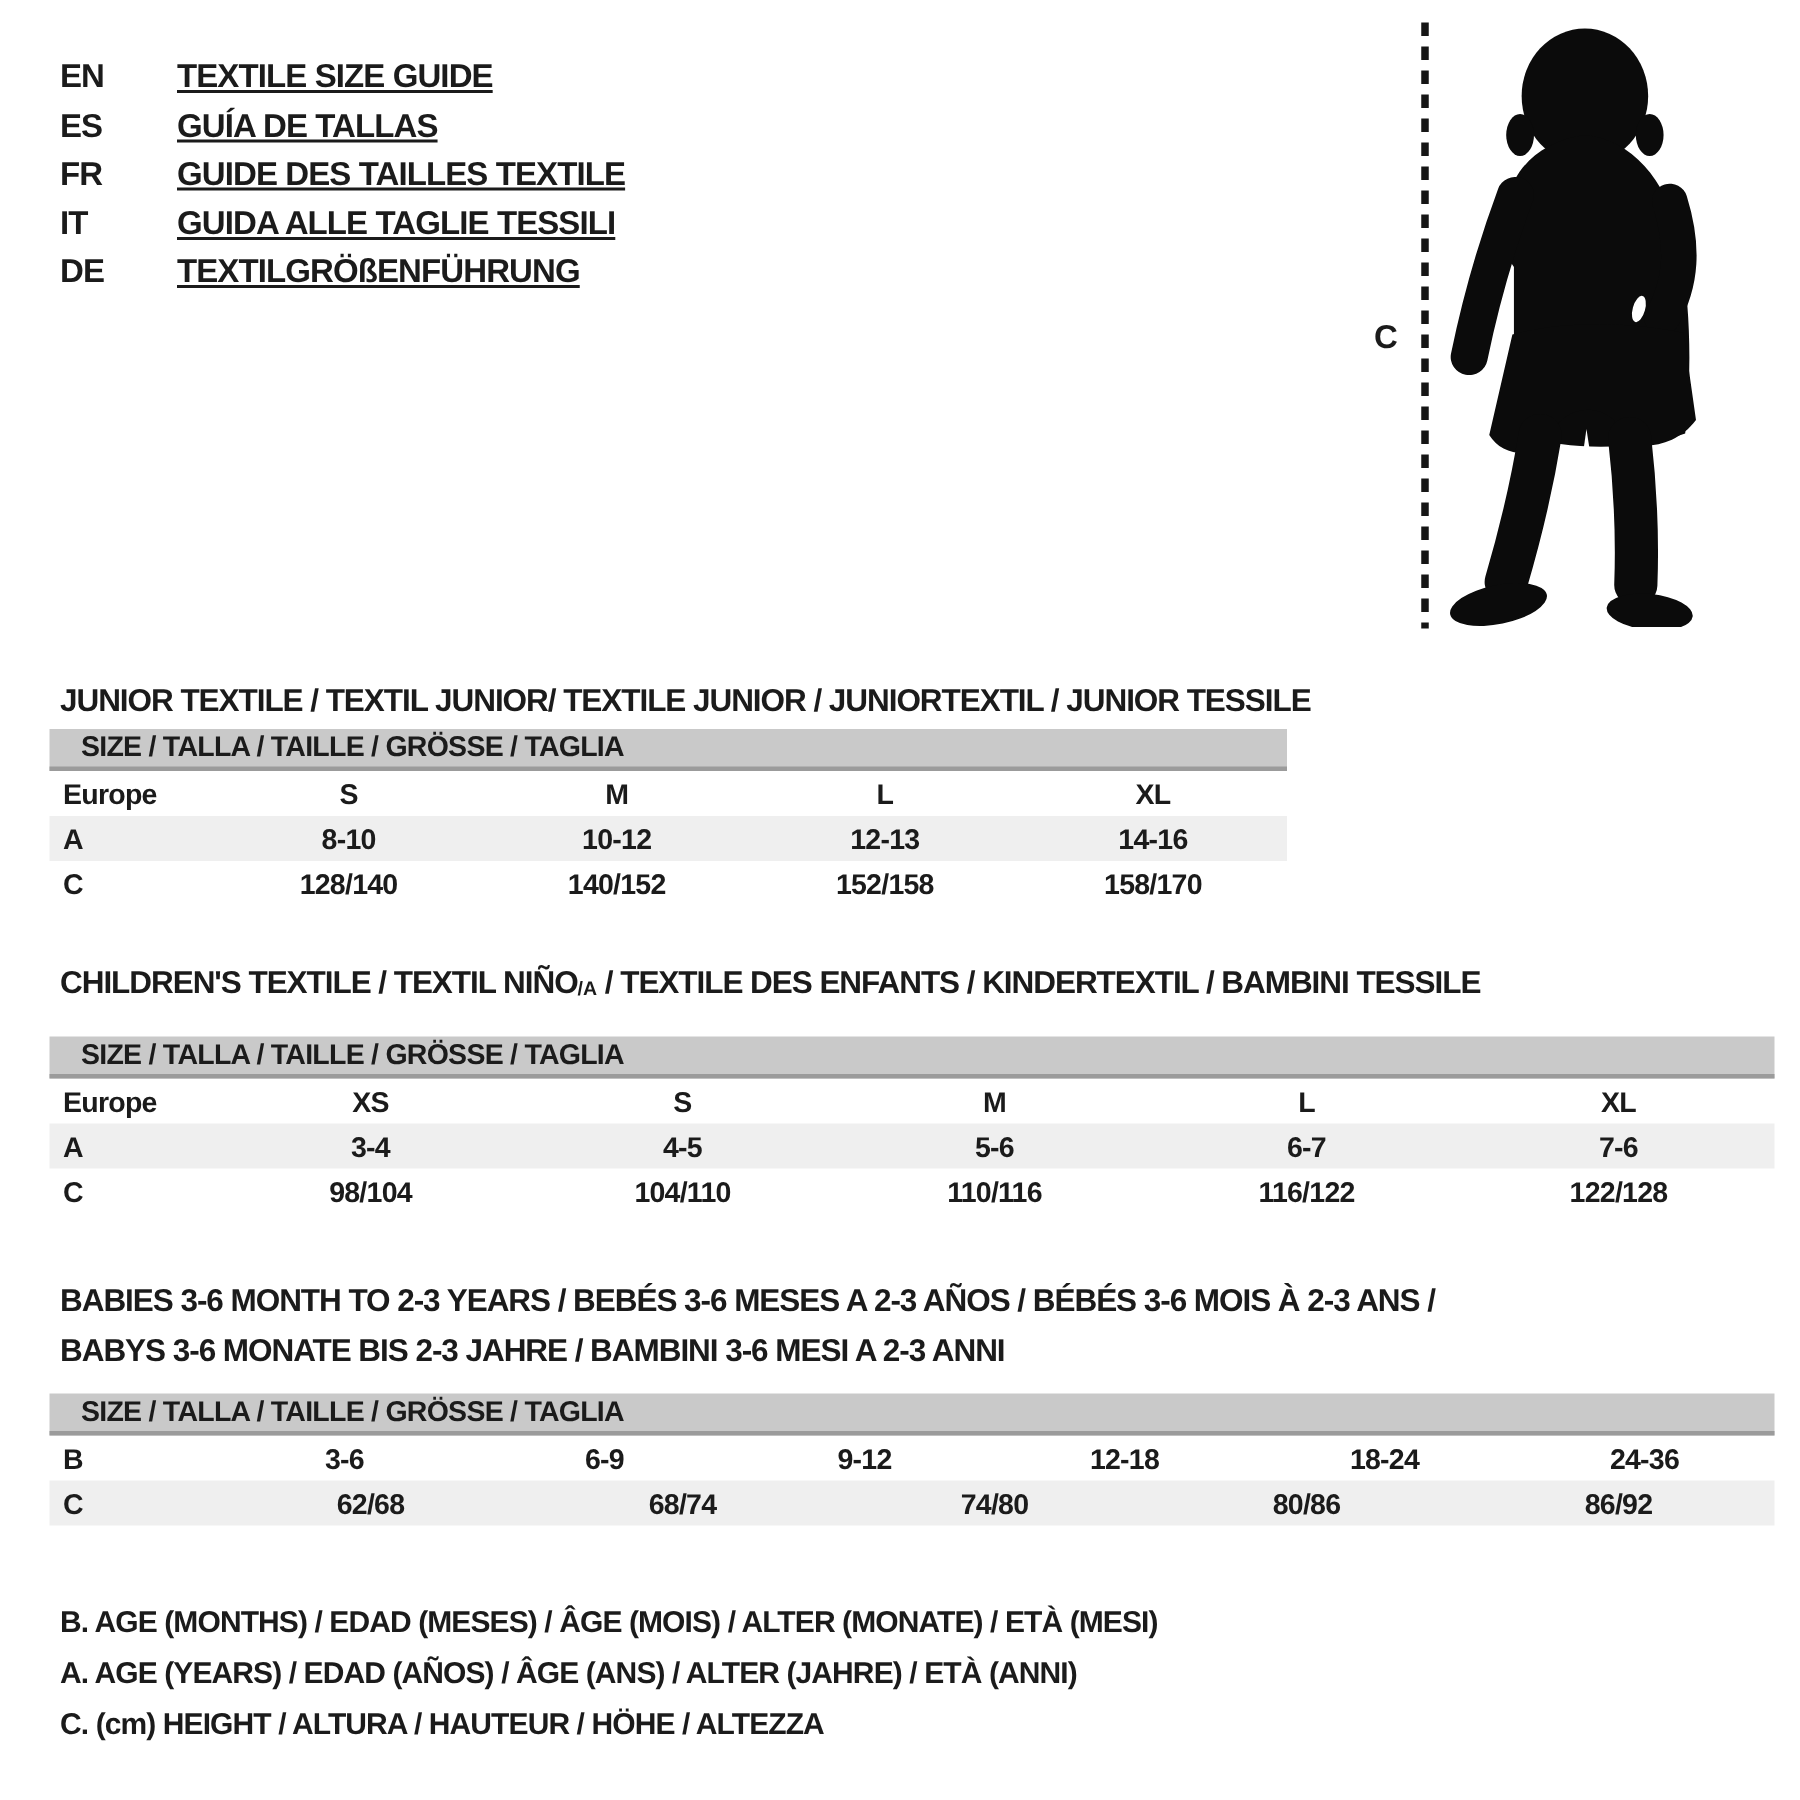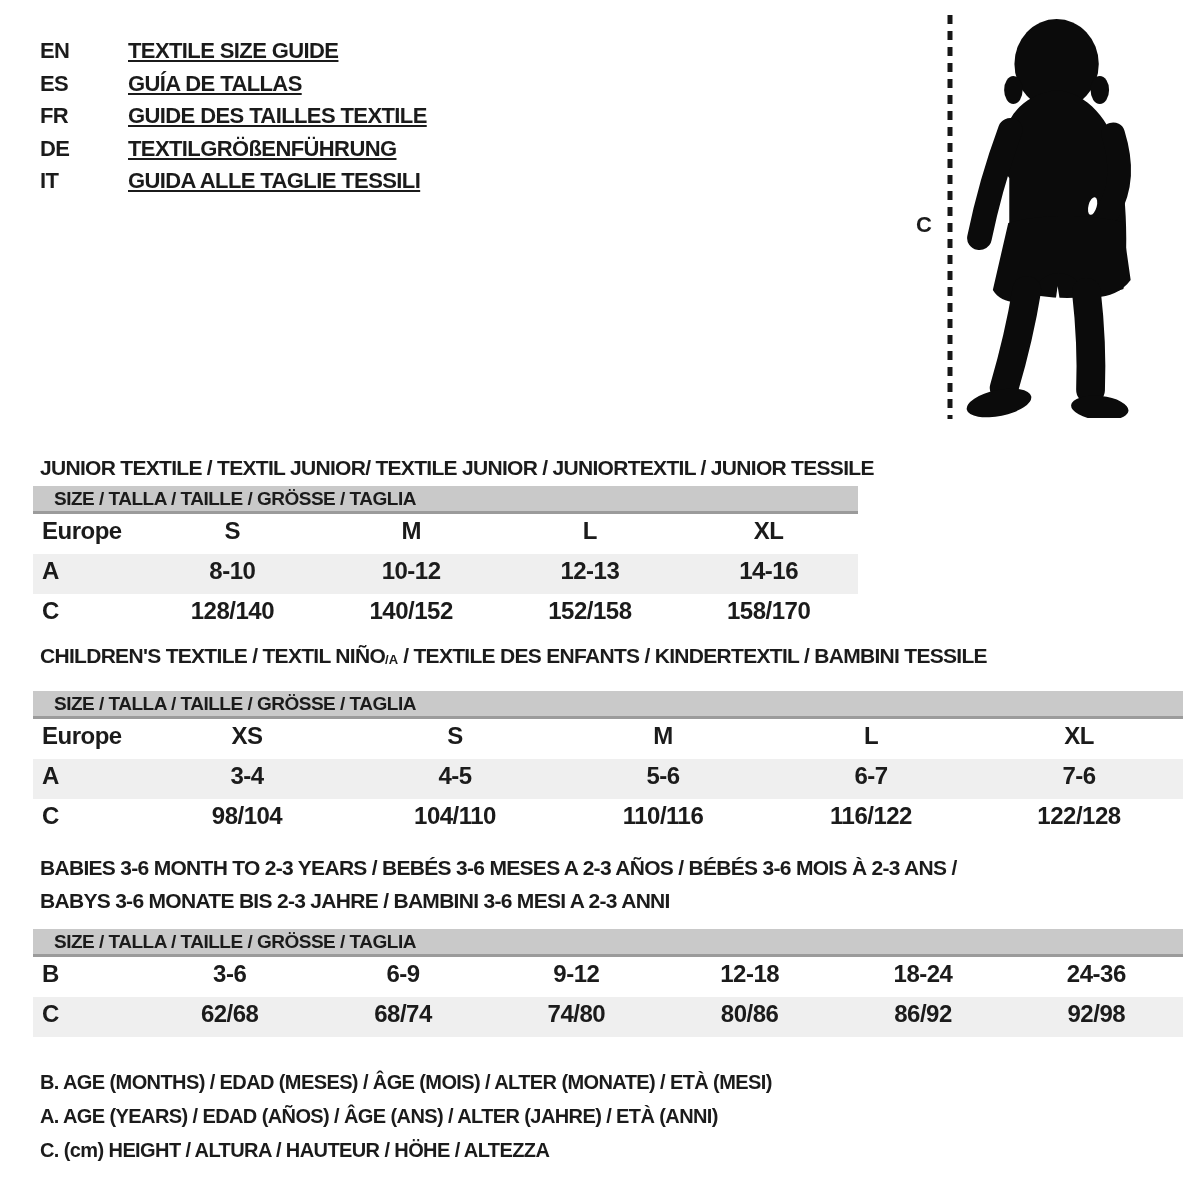--- a/index.html
+++ b/index.html
@@ -3,42 +3,42 @@
 <meta charset="utf-8">
 <style>
   html,body { margin:0; padding:0; background:#ffffff; }
   .page {
     position:relative; width:1200px; height:1200px; background:#ffffff;
     font-family:"Liberation Sans", sans-serif; color:#1b1b1b; overflow:hidden;
   }
   
   .lang { position:absolute; left:40px; top:35px; }
   .lang-row { display:flex; height:32.5px; align-items:center;
-              font-size:22px; font-weight:700; letter-spacing:-0.6px;gap:10px; }
+              font-size:22px; font-weight:700; letter-spacing:-0.6px; }
   .lang-code { width:78px; }
   .lang-label { white-space:nowrap;text-decoration:underline; }
 
   
   .dash-svg { position:absolute; left:946px; top:12px; }
   .c-measure { position:absolute; left:916px; top:212px; font-size:22px;
                font-weight:700; }
   .silhouette { position:absolute; left:963px; top:18px; }
 
   
   .sec-title { position:absolute; left:40px; font-size:21px; font-weight:700;
                letter-spacing:-0.7px; white-space:nowrap; line-height:24px; }
   .sec-title.two-line { line-height:33px; }
   .subsm { font-size:13px; vertical-align:-1px; letter-spacing:0; }
 
   
   .tbl { position:absolute; left:33px; }
   .tbl-head { height:25px; line-height:26px; background:#c9c9c9;
               border-bottom:3px solid #9b9b9b; padding-left:21px;
               font-size:19px; font-weight:700; letter-spacing:-0.5px; }
-  .row { display:flex; height:40px; line-height:34px; font-size:24px;
+  .row { display:flex; height:30px; line-height:34px; font-size:19px;
          font-weight:700; letter-spacing:-0.5px; }
   .row.shaded { background:#efefef; }
   .cell.lbl { width:110px; padding-left:9px; box-sizing:border-box; }
   .cell.val { flex:1 1 0; text-align:center; }
 
   
   .legend { position:absolute; left:40px; top:1065px; font-size:20px;
             font-weight:700; letter-spacing:-0.6px; line-height:34px; }
   .legend-line { white-space:nowrap; }
 </style>
@@ -54,26 +54,26 @@
     </div>
     <div class="lang-row">
       <span class="lang-code">ES</span>
       <span class="lang-label">GUÍA DE TALLAS</span>
     </div>
     <div class="lang-row">
       <span class="lang-code">FR</span>
       <span class="lang-label">GUIDE DES TAILLES TEXTILE</span>
     </div>
     <div class="lang-row">
+      <span class="lang-code">IT</span>
+      <span class="lang-label">GUIDA ALLE TAGLIE TESSILI</span>
+    </div>
+    <div class="lang-row">
       <span class="lang-code">DE</span>
       <span class="lang-label">TEXTILGRÖßENFÜHRUNG</span>
-    </div>
-    <div class="lang-row">
-      <span class="lang-code">IT</span>
-      <span class="lang-label">GUIDA ALLE TAGLIE TESSILI</span>
     </div>
   </div>
 
   <svg class="dash-svg" width="8" height="410" viewBox="0 0 8 410">
     <line x1="4" y1="3" x2="4" y2="407" stroke="#161616" stroke-width="5" stroke-dasharray="9 7"></line>
   </svg>
   <div class="c-measure">C</div>
   <svg class="silhouette" width="180" height="400" viewBox="0 0 175 400" preserveAspectRatio="none">
     <g fill="#0b0b0b">
       <ellipse cx="91" cy="46" rx="41" ry="45"></ellipse>
@@ -164,21 +164,20 @@
       <div class="cell val">18-24</div>
       <div class="cell val">24-36</div>
     </div>
     <div class="row shaded">
       <div class="cell lbl">C</div>
       <div class="cell val">62/68</div>
       <div class="cell val">68/74</div>
       <div class="cell val">74/80</div>
       <div class="cell val">80/86</div>
       <div class="cell val">86/92</div>
-      <div class="cell val">92/98</div>
     </div>
   </div>
 
   <div class="legend">
     <div class="legend-line">B. AGE (MONTHS) / EDAD (MESES) / ÂGE (MOIS) / ALTER (MONATE) / ETÀ (MESI)</div>
     <div class="legend-line">A. AGE (YEARS) / EDAD (AÑOS) / ÂGE (ANS) / ALTER (JAHRE) / ETÀ (ANNI)</div>
     <div class="legend-line">C. (cm) HEIGHT / ALTURA / HAUTEUR / HÖHE / ALTEZZA</div>
   </div>
 
 </div>

